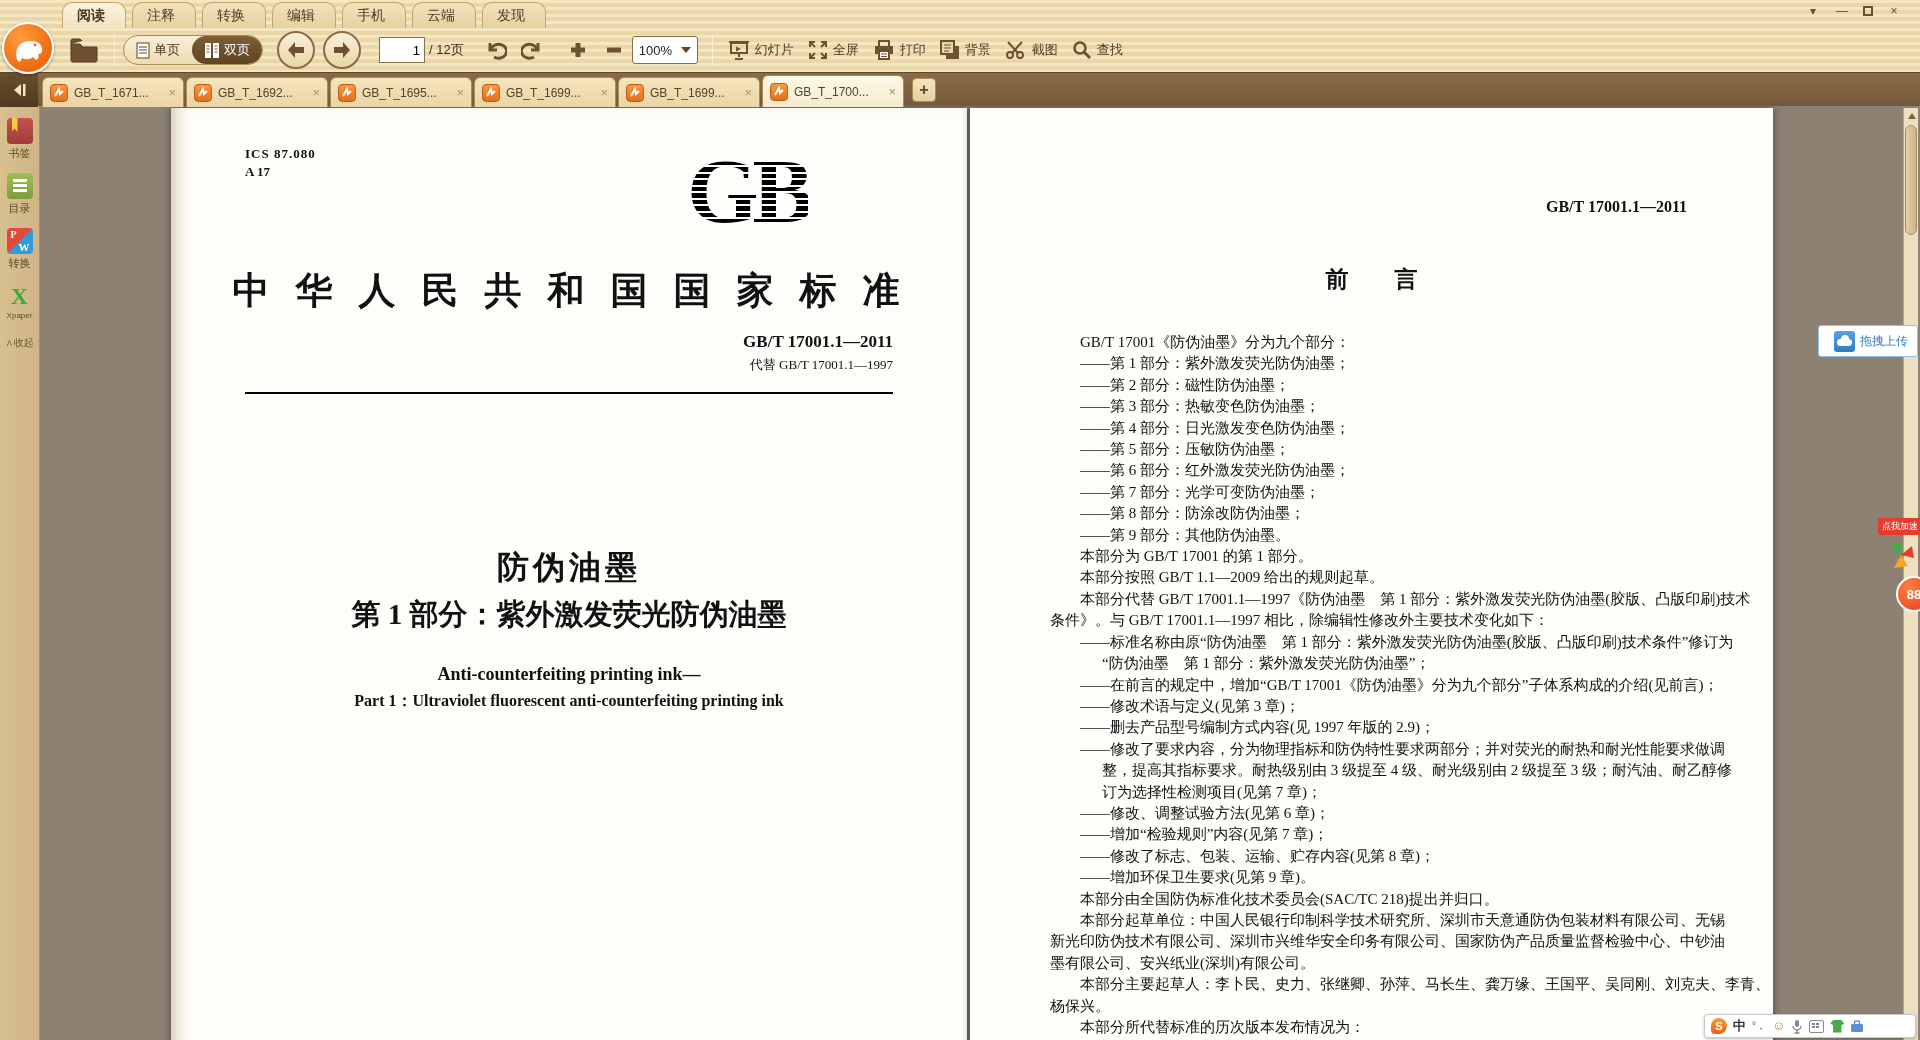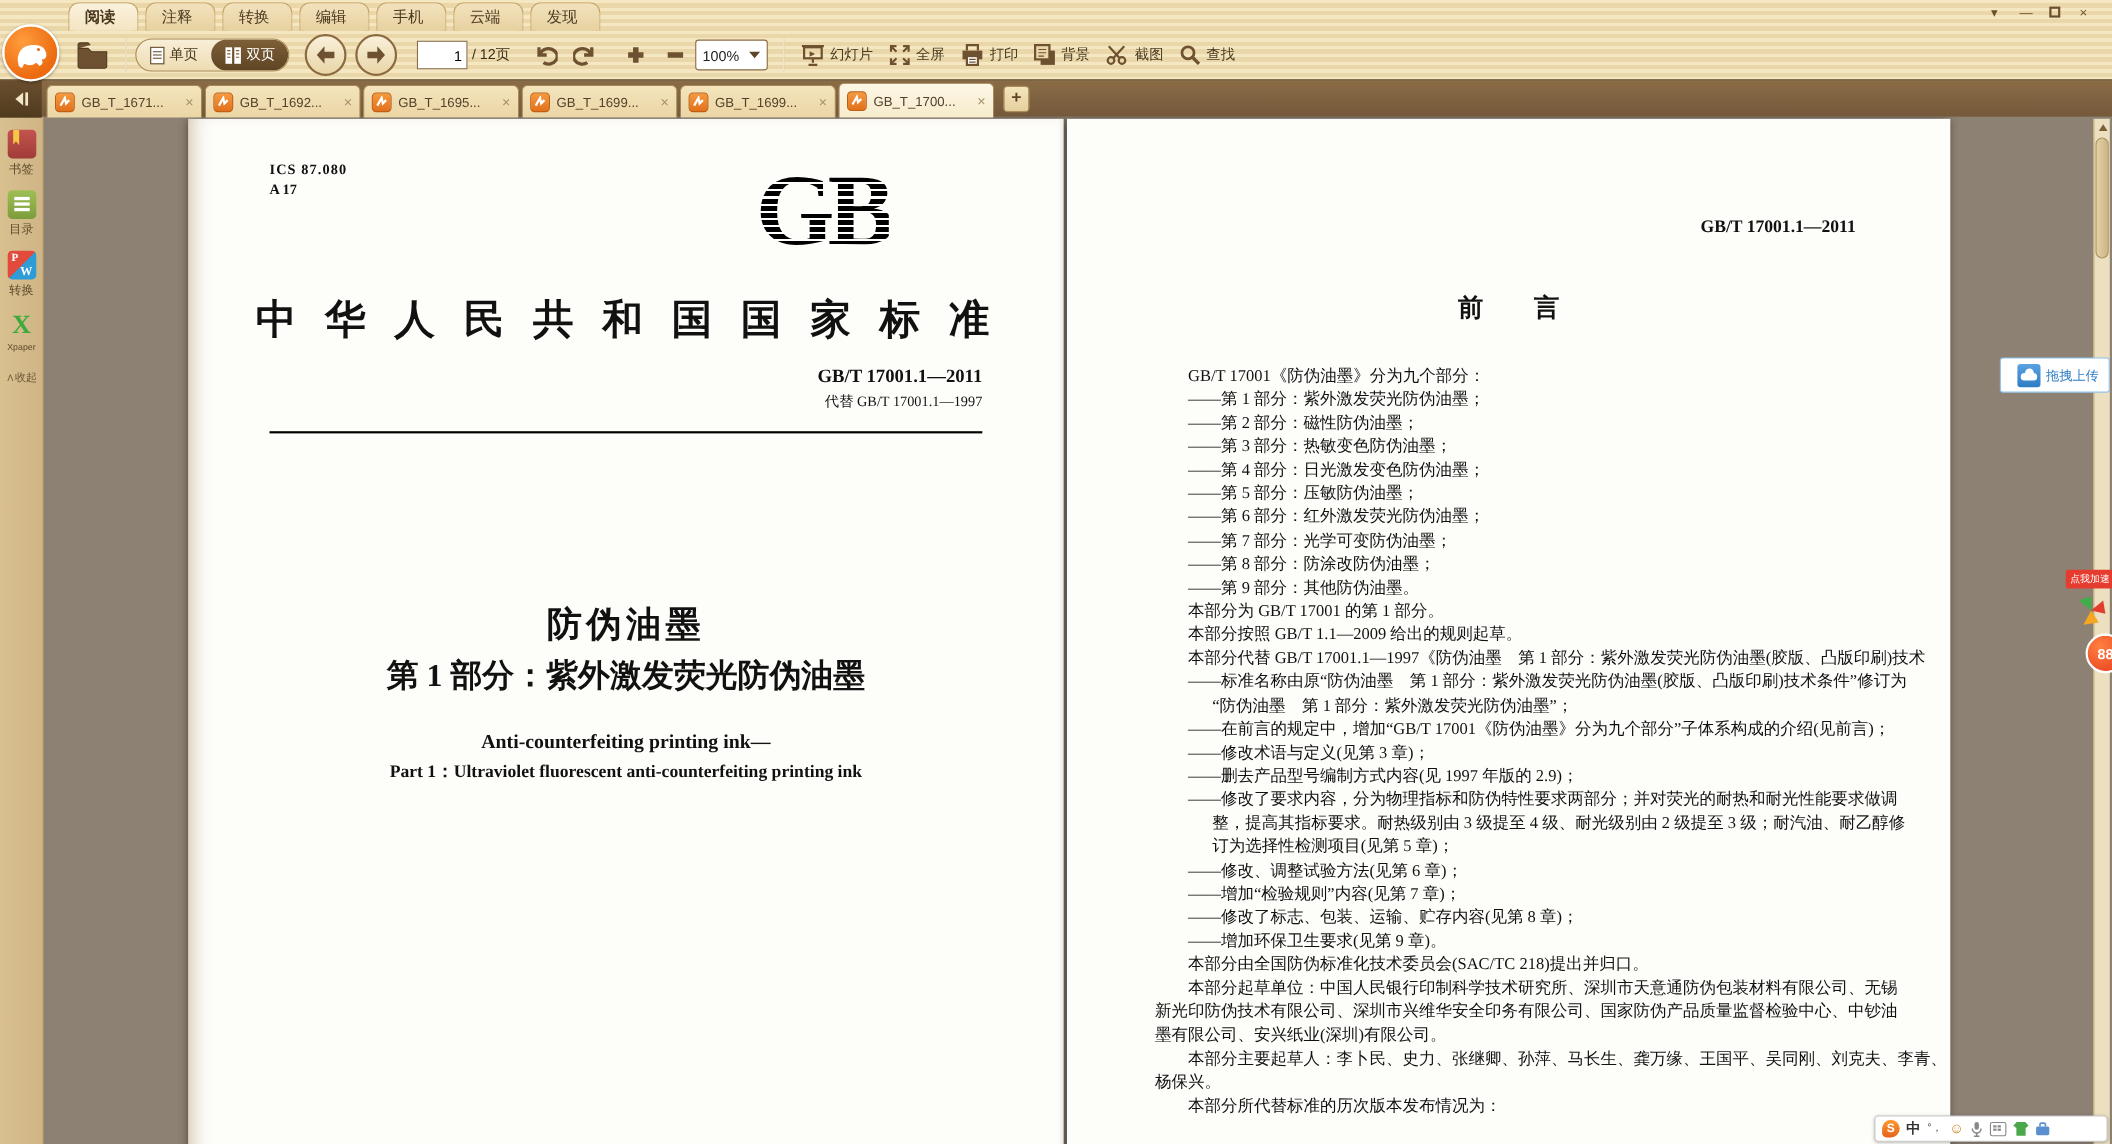--- a/index.html
+++ b/index.html
@@ -415,28 +415,29 @@
         <div class="fline ind-1">——第 3 部分：热敏变色防伪油墨；</div>
         <div class="fline ind-1">——第 4 部分：日光激发变色防伪油墨；</div>
         <div class="fline ind-1">——第 5 部分：压敏防伪油墨；</div>
         <div class="fline ind-1">——第 6 部分：红外激发荧光防伪油墨；</div>
         <div class="fline ind-1">——第 7 部分：光学可变防伪油墨；</div>
         <div class="fline ind-1">——第 8 部分：防涂改防伪油墨；</div>
         <div class="fline ind-1">——第 9 部分：其他防伪油墨。</div>
         <div class="fline ind-1">本部分为 GB/T 17001 的第 1 部分。</div>
         <div class="fline ind-1">本部分按照 GB/T 1.1—2009 给出的规则起草。</div>
         <div class="fline ind-1">本部分代替 GB/T 17001.1—1997《防伪油墨　第 1 部分：紫外激发荧光防伪油墨(胶版、凸版印刷)技术</div>
+        <div class="fline ind-0">条件》。与 GB/T 17001.1—1997 相比，除编辑性修改外主要技术变化如下：</div>
         <div class="fline ind-1">——标准名称由原“防伪油墨　第 1 部分：紫外激发荧光防伪油墨(胶版、凸版印刷)技术条件”修订为</div>
         <div class="fline ind-2">“防伪油墨　第 1 部分：紫外激发荧光防伪油墨”；</div>
         <div class="fline ind-1">——在前言的规定中，增加“GB/T 17001《防伪油墨》分为九个部分”子体系构成的介绍(见前言)；</div>
         <div class="fline ind-1">——修改术语与定义(见第 3 章)；</div>
         <div class="fline ind-1">——删去产品型号编制方式内容(见 1997 年版的 2.9)；</div>
         <div class="fline ind-1">——修改了要求内容，分为物理指标和防伪特性要求两部分；并对荧光的耐热和耐光性能要求做调</div>
         <div class="fline ind-2">整，提高其指标要求。耐热级别由 3 级提至 4 级、耐光级别由 2 级提至 3 级；耐汽油、耐乙醇修</div>
-        <div class="fline ind-2">订为选择性检测项目(见第 5 章)；</div>
+        <div class="fline ind-2">订为选择性检测项目(见第 7 章)；</div>
         <div class="fline ind-1">——修改、调整试验方法(见第 6 章)；</div>
         <div class="fline ind-1">——增加“检验规则”内容(见第 7 章)；</div>
         <div class="fline ind-1">——修改了标志、包装、运输、贮存内容(见第 8 章)；</div>
         <div class="fline ind-1">——增加环保卫生要求(见第 9 章)。</div>
         <div class="fline ind-1">本部分由全国防伪标准化技术委员会(SAC/TC 218)提出并归口。</div>
         <div class="fline ind-1">本部分起草单位：中国人民银行印制科学技术研究所、深圳市天意通防伪包装材料有限公司、无锡</div>
         <div class="fline ind-0">新光印防伪技术有限公司、深圳市兴维华安全印务有限公司、国家防伪产品质量监督检验中心、中钞油</div>
         <div class="fline ind-0">墨有限公司、安兴纸业(深圳)有限公司。</div>
         <div class="fline ind-1">本部分主要起草人：李卜民、史力、张继卿、孙萍、马长生、龚万缘、王国平、吴同刚、刘克夫、李青、</div>
         <div class="fline ind-0">杨保兴。</div>

